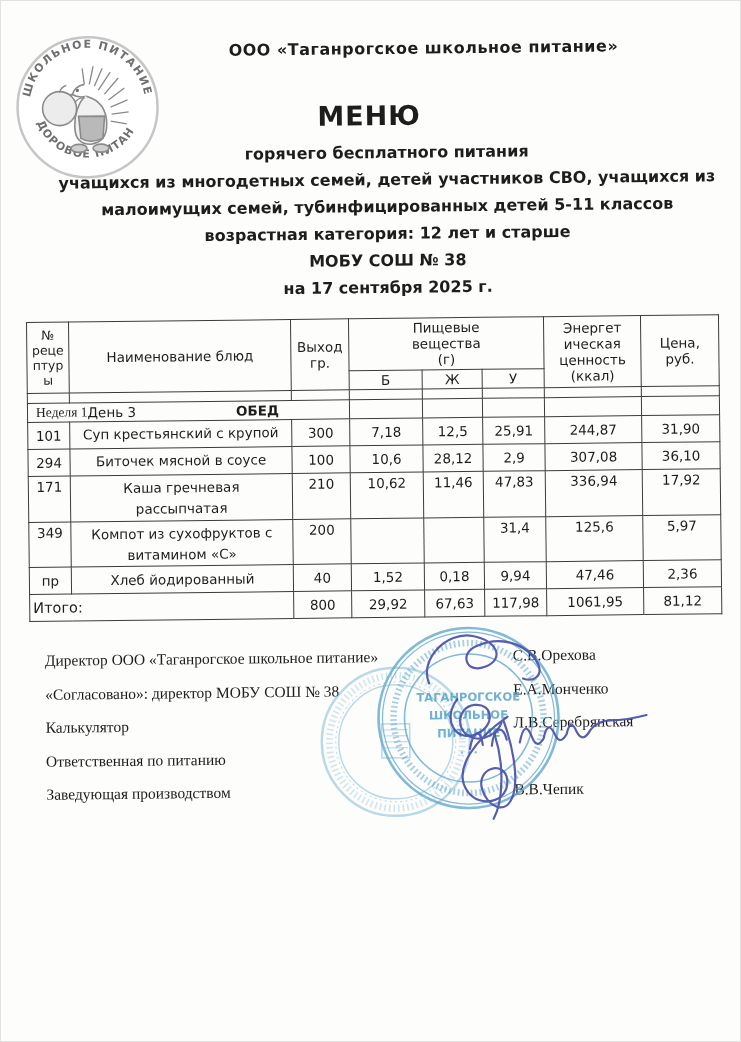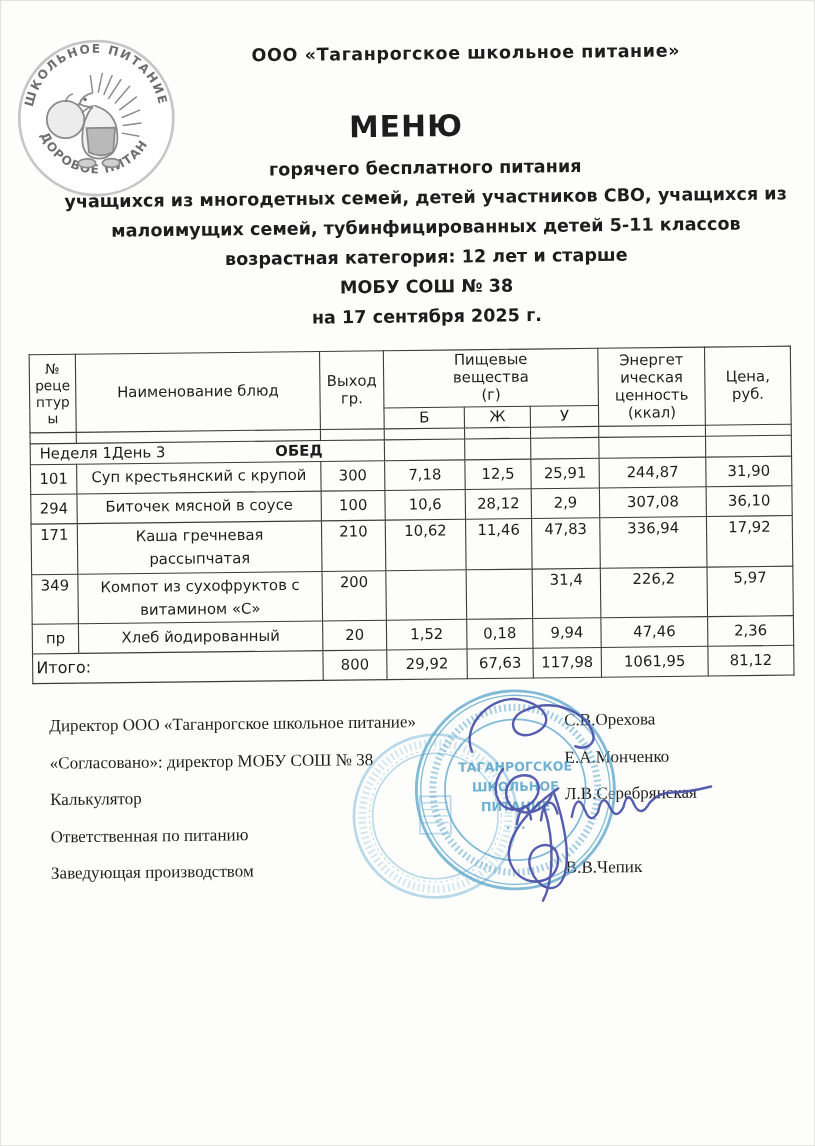--- a/index.html
+++ b/index.html
@@ -56,21 +56,21 @@
   th.recipe{ font-size:12.5px; }
   td.name{
     text-align:left;padding-left:8px;white-space:pre-line;line-height:1.55;
   }
   tr.thin td{ height:9px; padding:0; }
   tr.dish td{ height:24px; }
   tr.tall td{ vertical-align:top; padding-top:2px; }
   tr.tall td.name{ vertical-align:middle; }
   .week-cell{ text-align:left !important; }
   .week-cell .flexline{ display:flex; }
-  .wk1{ margin-left:5px; }
+  .wk1{ margin-left:5px;font-family:Liberation Serif, serif; }
   .wk2{ }
   .wk3{ margin-left:100px; font-weight:bold; }
   tr.total td{ height:24px; }
   td.total-label{ text-align:left !important; padding-left:6px; font-weight:bold; font-size:14.5px;}
   
   .sigs{
     position:relative;
     margin-top:22px;
     height:230px;
     font-family:"Liberation Serif",serif;
@@ -233,27 +233,27 @@
         <td>17,92</td>
       </tr>
       <tr class="dish tall">
         <td>349</td>
         <td class="name">Компот из сухофруктов с
 витамином «С»</td>
         <td>200</td>
         <td></td>
         <td></td>
         <td>31,4</td>
-        <td>226,2</td>
+        <td>125,6</td>
         <td>5,97</td>
       </tr>
       <tr class="dish">
         <td>пр</td>
         <td class="name">Хлеб йодированный</td>
-        <td>20</td>
+        <td>40</td>
         <td>1,52</td>
         <td>0,18</td>
         <td>9,94</td>
         <td>47,46</td>
         <td>2,36</td>
       </tr>
       <tr class="total">
         <td colspan="2" class="total-label">Итого:</td>
         <td>800</td>
         <td>29,92</td>

